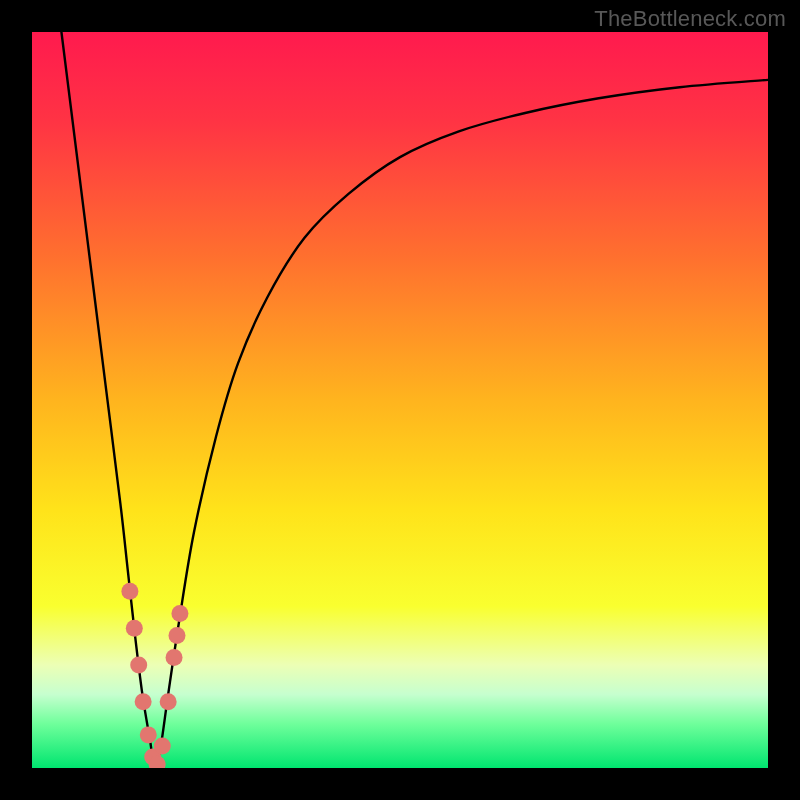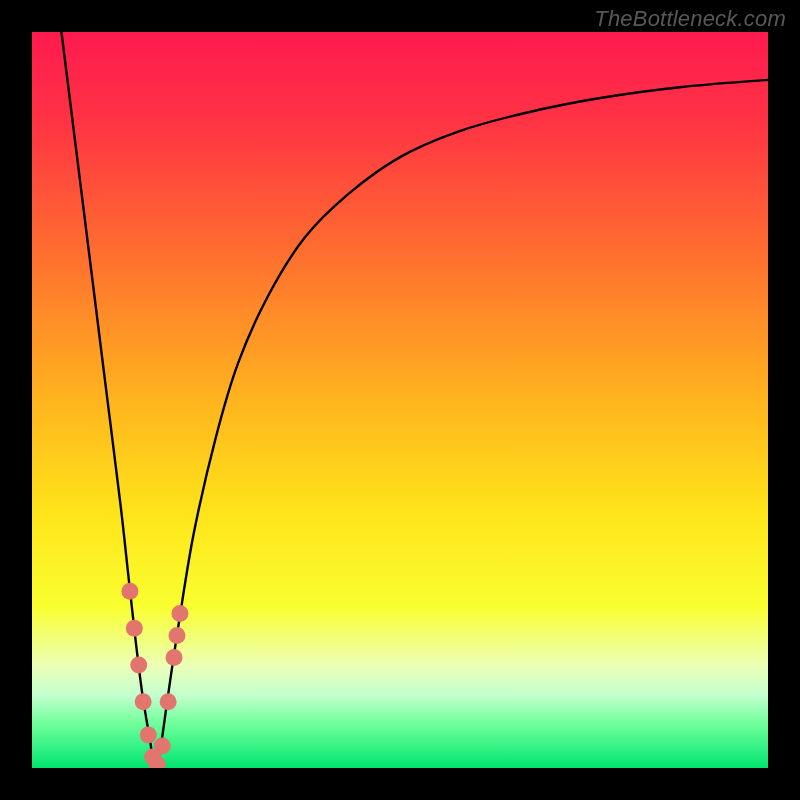--- a/index.html
+++ b/index.html
@@ -9,21 +9,20 @@
     height: 800px;
     overflow: hidden;
     background: #000;
     font-family: Arial, Helvetica, sans-serif;
   }
   .frame {
     position: absolute;
     left: 0; top: 0;
     width: 800px; height: 800px;
     background: #000;
-    font-style: italic;
   }
   .plot-area {
     position: absolute;
     left: 32px;
     top: 32px;
     width: 736px;
     height: 736px;
     overflow: hidden;
   }
   .watermark {

